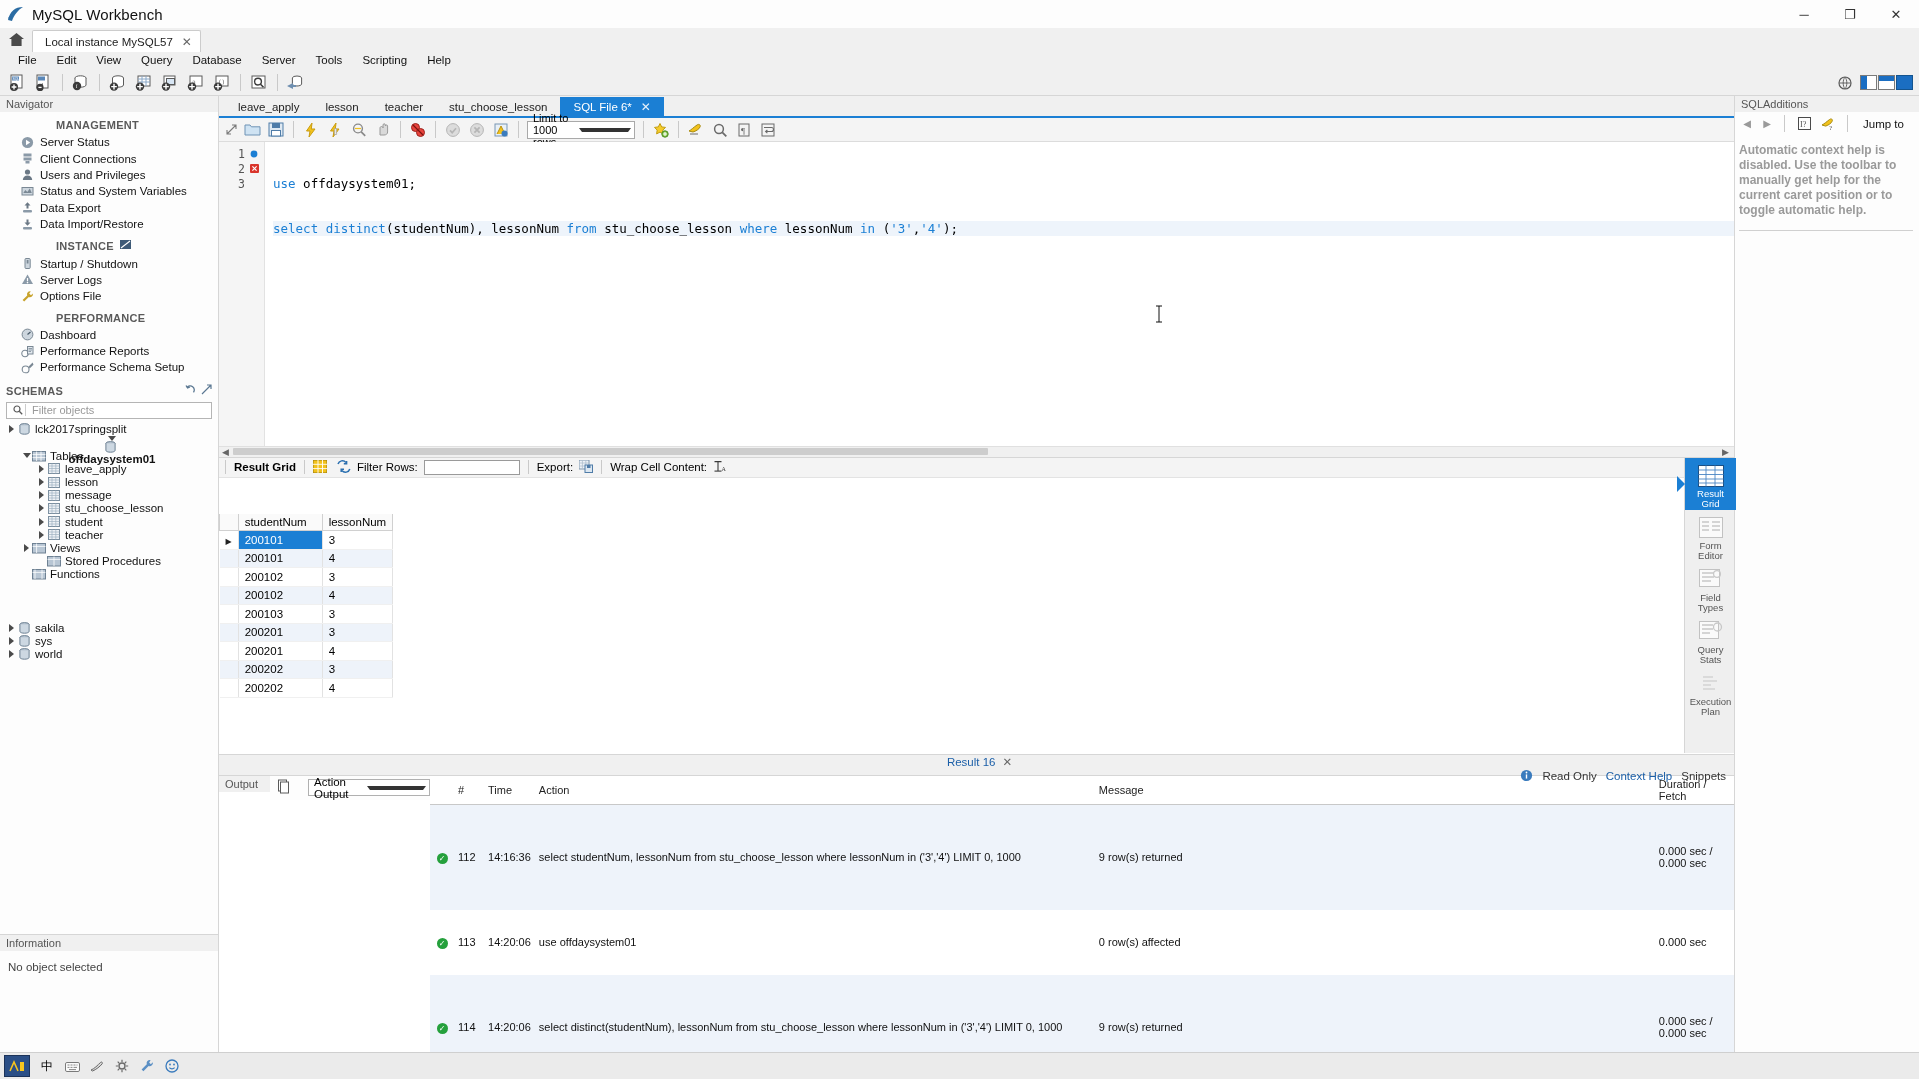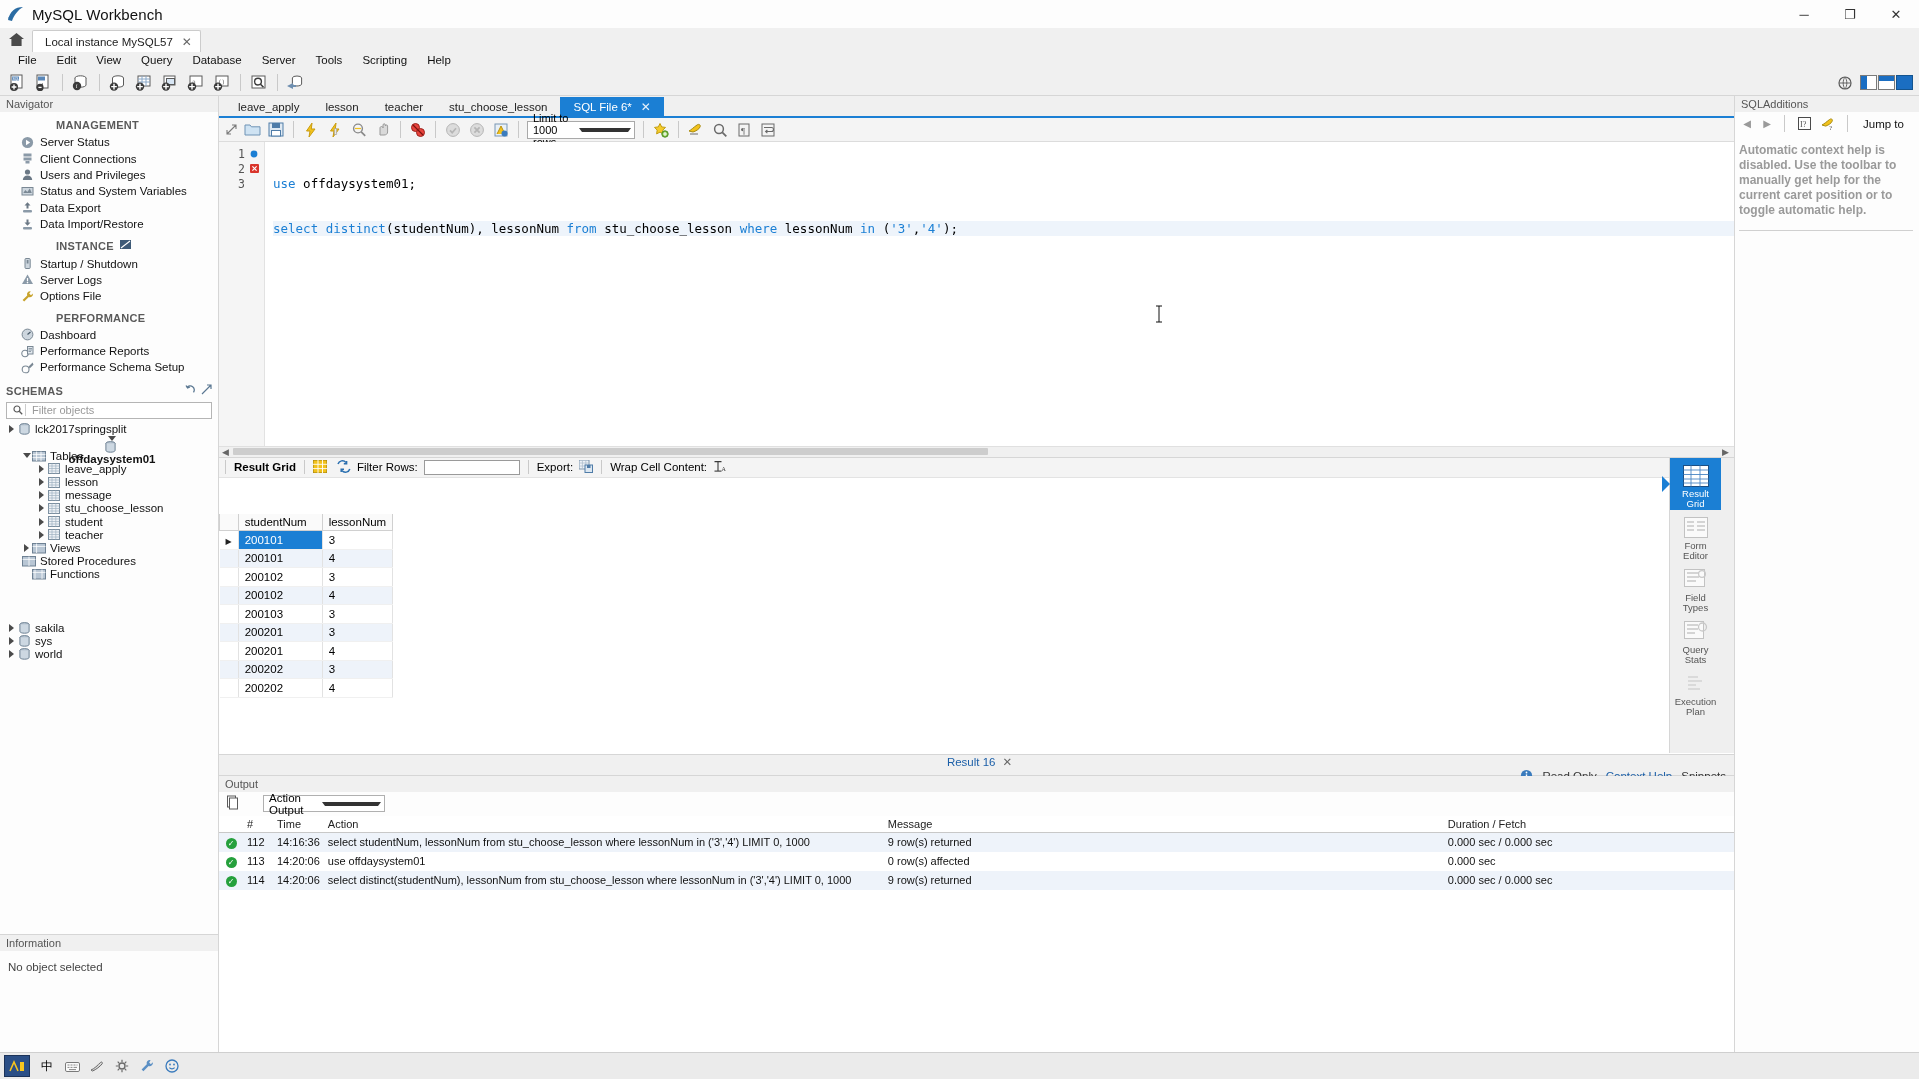--- a/index.html
+++ b/index.html
@@ -135,40 +135,40 @@
   table.rg th { background:#fafafa; border:1px solid #d0d0d0; border-top:none;
     font-weight:normal; text-align:left; padding:2px 6px; height:17px; }
   table.rg td { border-right:1px solid #e2e2e2; border-bottom:1px solid #f0f0f0;
     padding:1px 6px; height:18.5px; }
   table.rg tr.alt td { background:#eef3fa; }
   td.rowmark { width:16px; border-right:1px solid #d8d8d8; background:#fff; text-align:center; }
   td.selcell { background:#1b7fd4 !important; color:#fff; }
   th.corner { width:16px; background:#fafafa; }
 
   
-  .gridside { position:absolute; right:0; top:0; width:65px; bottom:22px; background:#efefef;
+  .gridside { position:absolute; right:0; top:0; width:50px; bottom:22px; background:#efefef;
     border-left:1px solid #d6d6d6; }
   .gs-item { width:51px; padding-top:5px; text-align:center; font-size:9.5px; color:#555;
     line-height:10.5px; }
   .gs-item.active { background:#1b7fd4; color:#fff; }
   .gs-ico { height:26px; display:flex; align-items:center; justify-content:center; }
   .gs-caret { position:absolute; left:-8px; top:18px; width:0;height:0;
     border-top:8px solid transparent;border-bottom:8px solid transparent;border-left:8px solid #1b7fd4; }
 
   .res-footer { height:21px; background:#f0f0f0; display:flex; align-items:center;
     border-top:1px solid #d6d6d6; font-size:11.5px; padding-left:6px;flex-direction:column; }
   .restab { padding:0 6px; color:#1b5fa8; display:flex; align-items:center; gap:7px; }
   .rf-right { margin-left:auto; display:flex; align-items:center; gap:9px; padding-right:8px; }
   .rf-right .ro { color:#333; }
   .rf-right .ch { color:#1b5fa8; }
 
   
-  .outwrap { height:auto; flex:1; display:flex; flex-direction:column; background:#fff;
+  .outwrap { height:auto; flex:1; display:flex; flex-direction:row; background:#fff;
     border-top:1px solid #d6d6d6; }
-  .out-tb { height:24px; display:flex; align-items:center; gap:23px; padding-left:6px;
+  .out-tb { height:24px; display:flex; align-items:center; gap:17px; padding-left:6px;
     background:#fdfdfd; }
   .out-sel { width:122px; height:17px; border:1px solid #b0b0b0; background:#fff; font-size:11.5px;
     display:flex; align-items:center; padding:0 3px 0 5px; }
   .out-sel span { flex:1; }
   .out-sel .ar { width:0;height:0;border-top:4px solid #333;border-left:3.5px solid transparent;border-right:3.5px solid transparent; }
   table.ot { width:100%; border-collapse:collapse; font-size:11px; }
   table.ot th { font-weight:normal; text-align:left; padding:2px 4px; height:16px;
     border-bottom:1px solid #c8c8c8; color:#222; background:#fff; }
   table.ot td { padding:3px 4px; height:19px; color:#111; }
   table.ot tr.alt td { background:#eef3fa; }
@@ -623,21 +623,21 @@
                 <span class="tri r"></span>
               </span>
               <span class="tree-ico">
                 <svg width="14" height="12" viewBox="0 0 14 12">
                   <rect x="0.5" y="1.5" width="13" height="9.5" fill="#b8c6d4" stroke="#6e8193"></rect>
                   <path d="M0.5 4.4h13M4.6 1.5v9.5" stroke="#fff" stroke-width=".8"></path>
                 </svg>
               </span>
               <span class="">Views</span>
             </div>
-            <div class="tree-row" style="padding-left: 11px;">
+            <div class="tree-row" style="padding-left: 36px;">
               <span class="tw"></span>
               <span class="tree-ico">
                 <svg width="14" height="12" viewBox="0 0 14 12">
                   <rect x="0.5" y="1.5" width="13" height="9.5" fill="#b8c6d4" stroke="#6e8193"></rect>
                   <path d="M0.5 4.4h13M7 1.5v9.5" stroke="#fff" stroke-width=".8"></path>
                 </svg>
               </span>
               <span class="">Stored Procedures</span>
             </div>
             <div class="tree-row" style="padding-left: 21px;">

